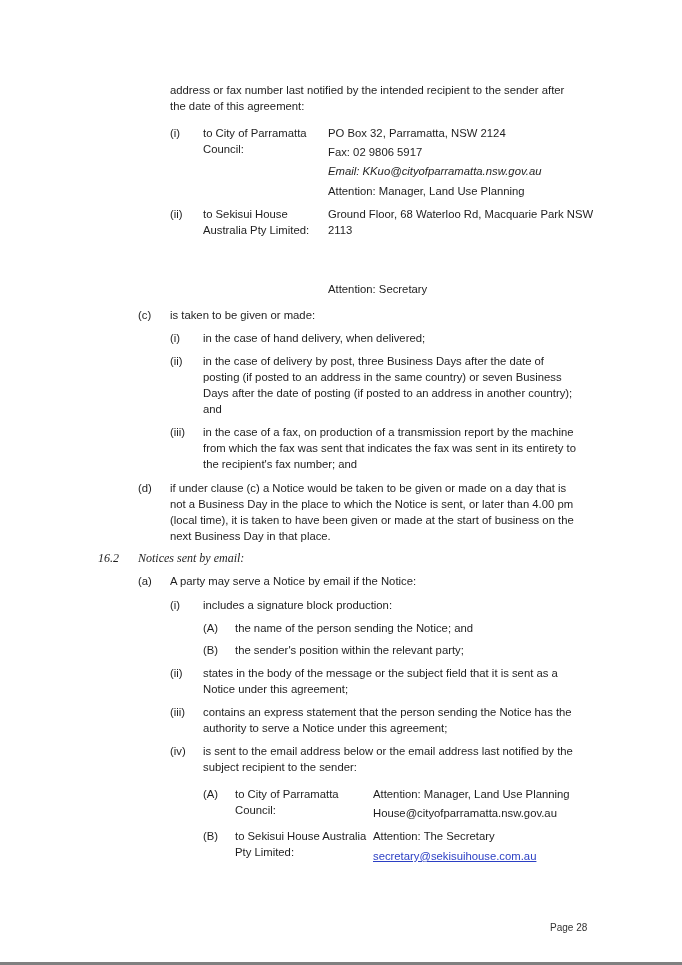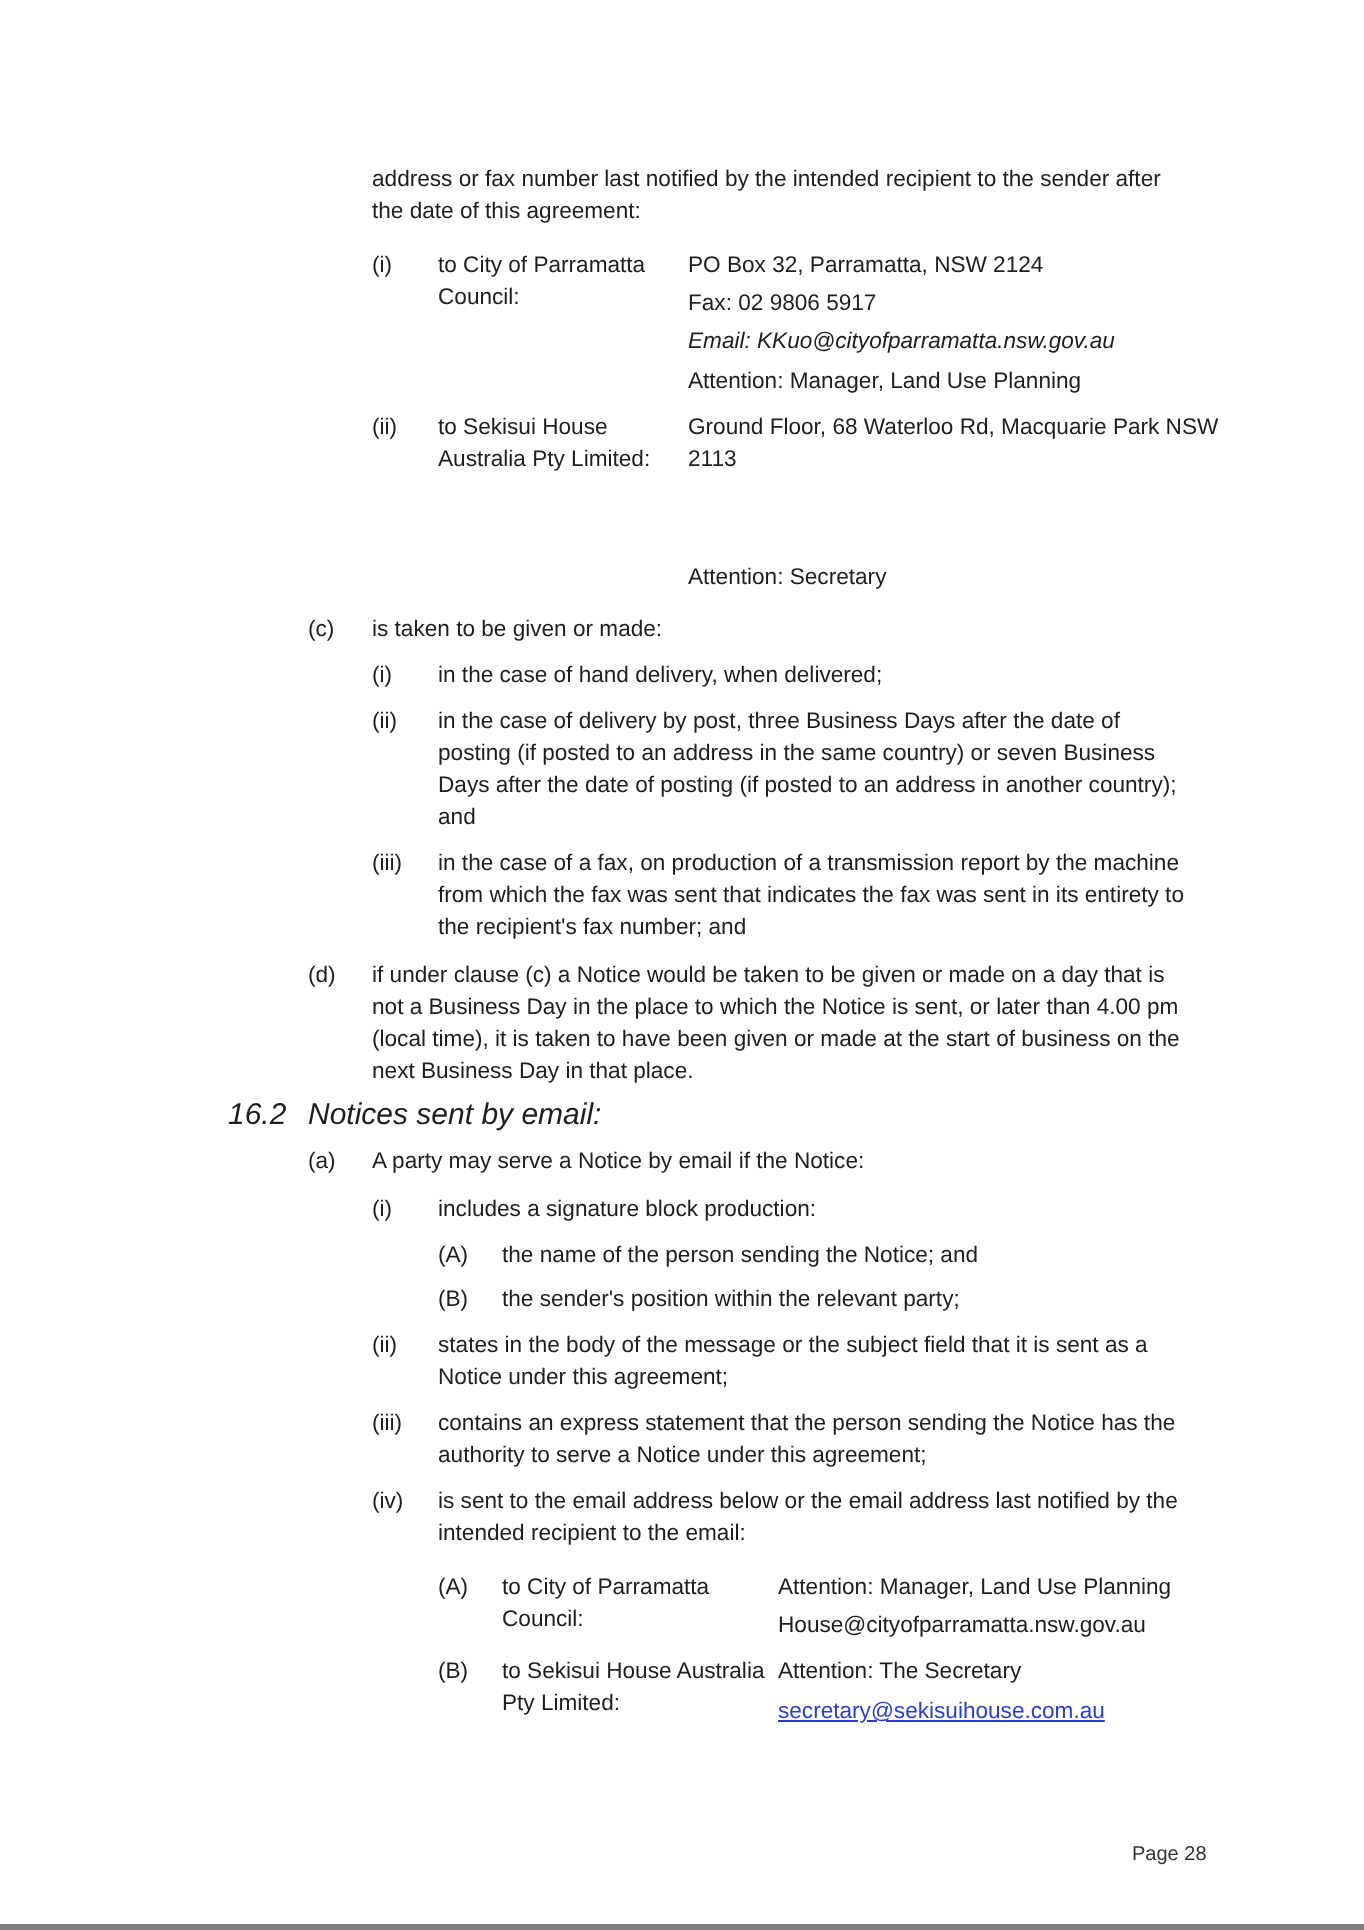--- a/index.html
+++ b/index.html
@@ -1,24 +1,24 @@
 <!DOCTYPE html>
 <html><head>
 <meta charset="utf-8">
 <style>
   html, body { margin: 0; padding: 0; }
   body {
     width: 682px; height: 965px; background: #ffffff; position: relative; overflow: hidden;
     font-family: "Liberation Sans", sans-serif; font-size: 11.3px; color: #1e1e1e;
   }
-  .page { position: absolute; left: 16px; top: 0; width: 580px; height: 962px; background: #fff; }
+  .page { position: absolute; left: 0; top: 0; width: 580px; height: 962px; background: #fff; }
   .bottom-rule { position: absolute; left: 0; top: 962px; width: 682px; height: 3px; background: #808080; }
   .abs { position: absolute; white-space: nowrap; line-height: 16px; }
   .link { color: #2b3fc4; text-decoration: underline; }
-  .heading { font-style: italic; font-size: 15px; }
+  .heading { font-style: italic; font-size: 12px; font-family: Liberation Serif, serif; }
   .pagenum { font-size: 10px; color: #333; }
 </style>
 </head>
 <body>
 
 <div class="page">
 
   <div class="abs" style="left:170px; top:82px;">address or fax number last notified by the intended recipient to the sender after</div>
   <div class="abs" style="left:170px; top:98px;">the date of this agreement:</div>
 
@@ -77,21 +77,21 @@
   <div class="abs" style="left:170px; top:665px;">(ii)</div>
   <div class="abs" style="left:203px; top:665px;">states in the body of the message or the subject field that it is sent as a</div>
   <div class="abs" style="left:203px; top:681px;">Notice under this agreement;</div>
 
   <div class="abs" style="left:170px; top:704px;">(iii)</div>
   <div class="abs" style="left:203px; top:704px;">contains an express statement that the person sending the Notice has the</div>
   <div class="abs" style="left:203px; top:720px;">authority to serve a Notice under this agreement;</div>
 
   <div class="abs" style="left:170px; top:743px;">(iv)</div>
   <div class="abs" style="left:203px; top:743px;">is sent to the email address below or the email address last notified by the</div>
-  <div class="abs" style="left:203px; top:759px;">intended recipient to the email:</div>
+  <div class="abs" style="left:203px; top:759px;">subject recipient to the sender:</div>
 
   <div class="abs" style="left:203px; top:786px;">(A)</div>
   <div class="abs" style="left:235px; top:786px;">to City of Parramatta</div>
   <div class="abs" style="left:235px; top:802px;">Council:</div>
   <div class="abs" style="left:373px; top:786px;">Attention:  Manager, Land Use Planning</div>
   <div class="abs" style="left:373px; top:805px;">House@cityofparramatta.nsw.gov.au</div>
 
   <div class="abs" style="left:203px; top:828px;">(B)</div>
   <div class="abs" style="left:235px; top:828px;">to Sekisui House Australia</div>
   <div class="abs" style="left:235px; top:844px;">Pty Limited:</div>

